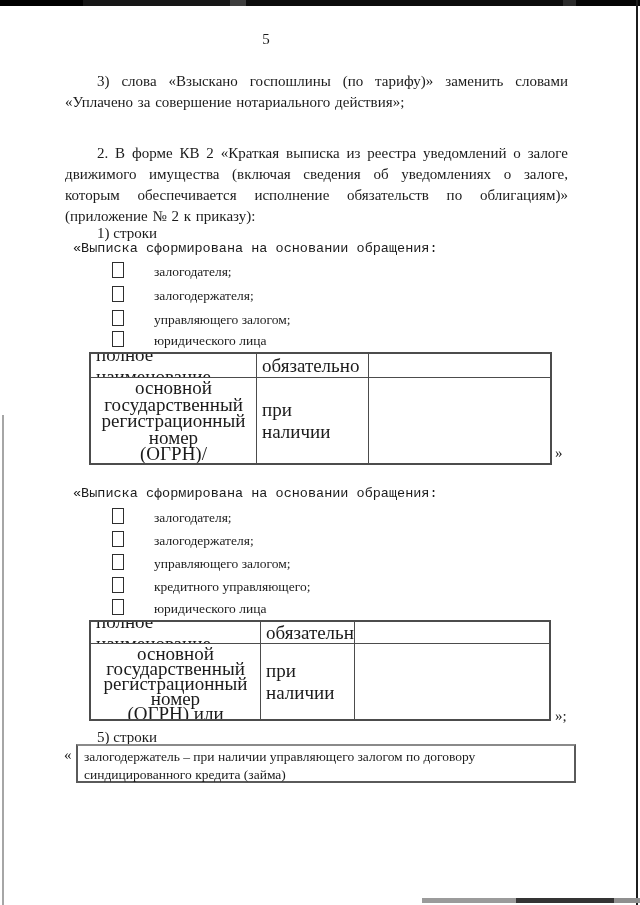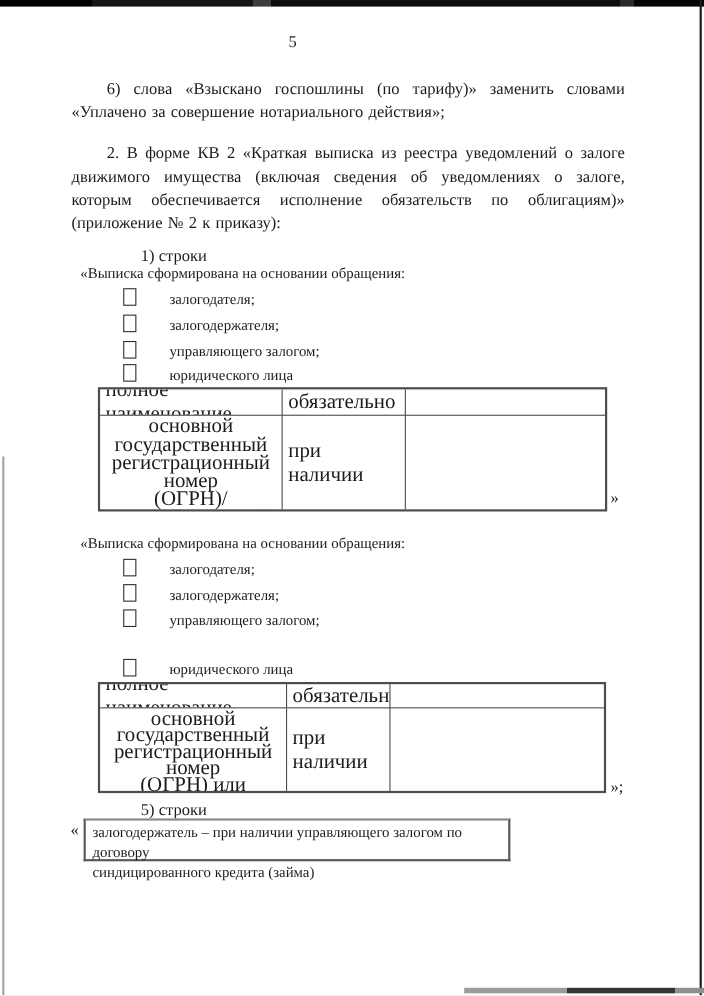--- a/index.html
+++ b/index.html
@@ -30,25 +30,25 @@
   
   .pageno { position:absolute; left:256px; top:31px; width:20px; text-align:center; font-size:15px; }
   .para {
     position:absolute; left:65px; width:503px;
     font-size:15px; line-height:21px;
     text-align:justify; text-indent:32px;
     hyphens:none; word-spacing:1px;
   }
   .p6 { top:71px; }
   .p7 { top:113px; text-align:left; }
-  .p2 { top:130px; }
-  .sub-label { position:absolute; left:97px; font-size:15px; line-height:20px;margin-left:31px; }
+  .p2 { top:143px; }
+  .sub-label { position:absolute; left:97px; font-size:15px; line-height:20px; }
   .sub1 { top:223px; }
   .sub2 { top:727px; }
-  .intro { position:absolute; font-size:13.5px; line-height:17px; }
+  .intro { position:absolute; font-size:13.5px; line-height:17px;font-family:Liberation Mono, monospace; }
   .intro1 { left:73px; top:240px; }
   .intro2 { left:73px; top:485px; }
   .replace-line { position:absolute; left:65px; top:466px; font-size:15.5px; }
   
   .cbrow { position:absolute; left:92px; height:16px; display:flex; align-items:center;padding-left:20px; }
   .cb {
     display:inline-block; width:10px; height:14px;
     border:1.5px solid #2e2e2e; background:#fff; flex:0 0 auto;
   }
   .cblabel { margin-left:30px; font-size:13.5px; white-space:nowrap; padding-top:3px; }
@@ -72,39 +72,39 @@
   .cell.multiline { white-space:pre-line; align-items:flex-start; padding-top:2px;text-align:center; }
   .t1 .multiline { line-height:16.5px; }
   .t2 .multiline { line-height:15px; }
   
   .quote { position:absolute; font-size:15px; }
   .q1 { left:555px; top:445px; }
   .q2 { left:555px; top:708px; }
   .q3 { left:64px; top:747px; }
   
   .note-box {
-    position:absolute; left:76px; top:744px; width:388px; height:39px;
+    position:absolute; left:76px; top:744px; width:500px; height:39px;
     border:2px solid #5a5a5a; border-top-color:#8a8a8a; box-sizing:border-box;
     font-size:13.5px; line-height:18px; padding:2px 6px;
     white-space:pre-line; background:#fff;
   }
 </style>
 </head>
 <body>
 
 <div class="page">
 
   <div class="scan-top-bar"></div>
   <div class="scan-right-line"></div>
   <div class="scan-left-line"></div>
   <div class="scan-bottom-bar"></div>
 
   <div class="pageno">5</div>
 
-  <div class="para p6">6) слова «Взыскано госпошлины (по тарифу)» заменить словами «Уплачено за совершение нотариального действия»;</div>
+  <div class="para p6">3) слова «Взыскано госпошлины (по тарифу)» заменить словами «Уплачено за совершение нотариального действия»;</div>
   <div class="para p2">2. В форме КВ 2 «Краткая выписка из реестра уведомлений о залоге движимого имущества (включая сведения об уведомлениях о залоге, которым обеспечивается исполнение обязательств по облигациям)» (приложение № 2 к приказу):</div>
 
   <div class="sub-label sub1">1) строки</div>
   <div class="intro intro1">«Выписка сформирована на основании обращения:</div>
 
   <div class="cbrow" style="top:262px">
     <span class="cb"></span>
     <span class="cblabel">залогодателя;</span>
   </div>
   <div class="cbrow" style="top:286px">
@@ -141,20 +141,24 @@
     <span class="cblabel">залогодателя;</span>
   </div>
   <div class="cbrow" style="top:531px">
     <span class="cb"></span>
     <span class="cblabel">залогодержателя;</span>
   </div>
   <div class="cbrow" style="top:554px">
     <span class="cb"></span>
     <span class="cblabel">управляющего залогом;</span>
   </div>
+  <div class="cbrow" style="top:577px">
+    <span class="cb"></span>
+    <span class="cblabel">кредитного управляющего;</span>
+  </div>
   <div class="cbrow" style="top:599px">
     <span class="cb"></span>
     <span class="cblabel">юридического лица</span>
   </div>
 
   <div class="doc-table t2">
     <div class="cell c1">полное наименование</div>
     <div class="cell c2">обязательно</div>
     <div class="cell c3"></div>
     <div class="cell c1 r2 multiline">основной государственный

